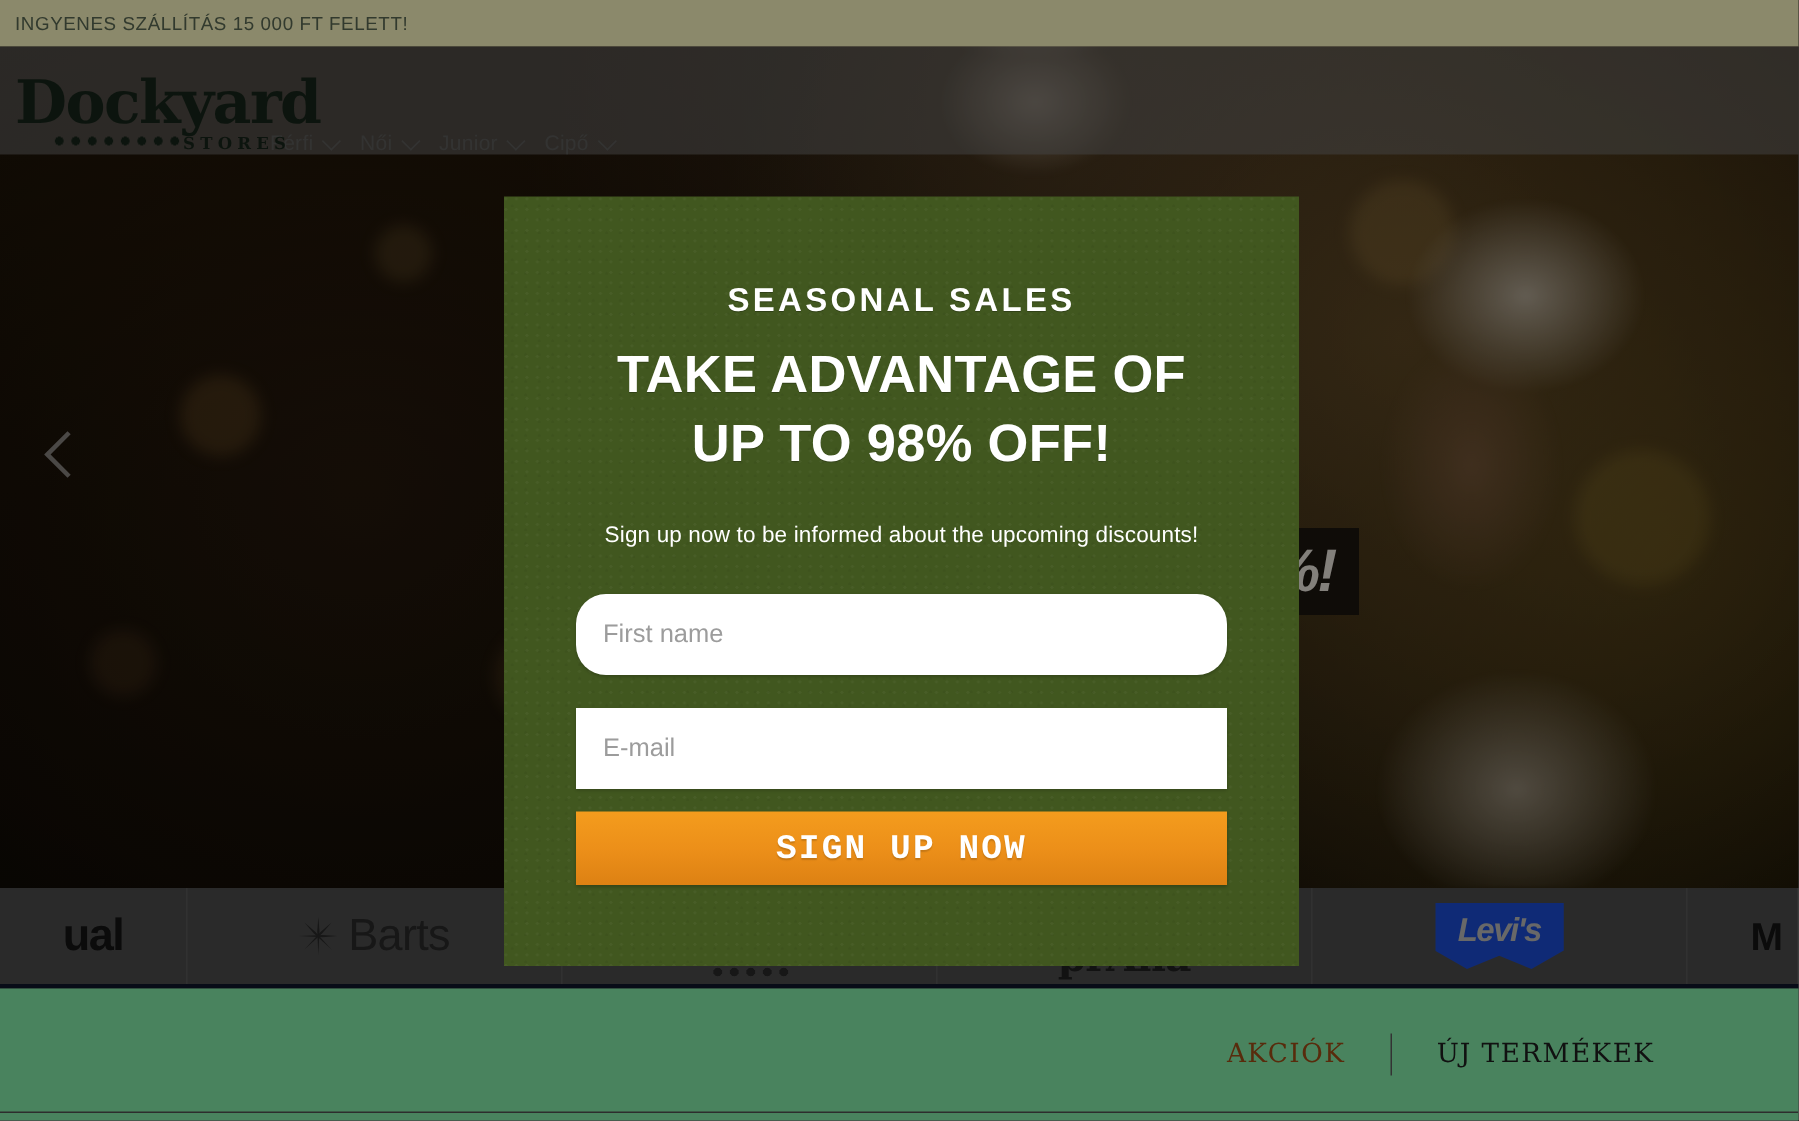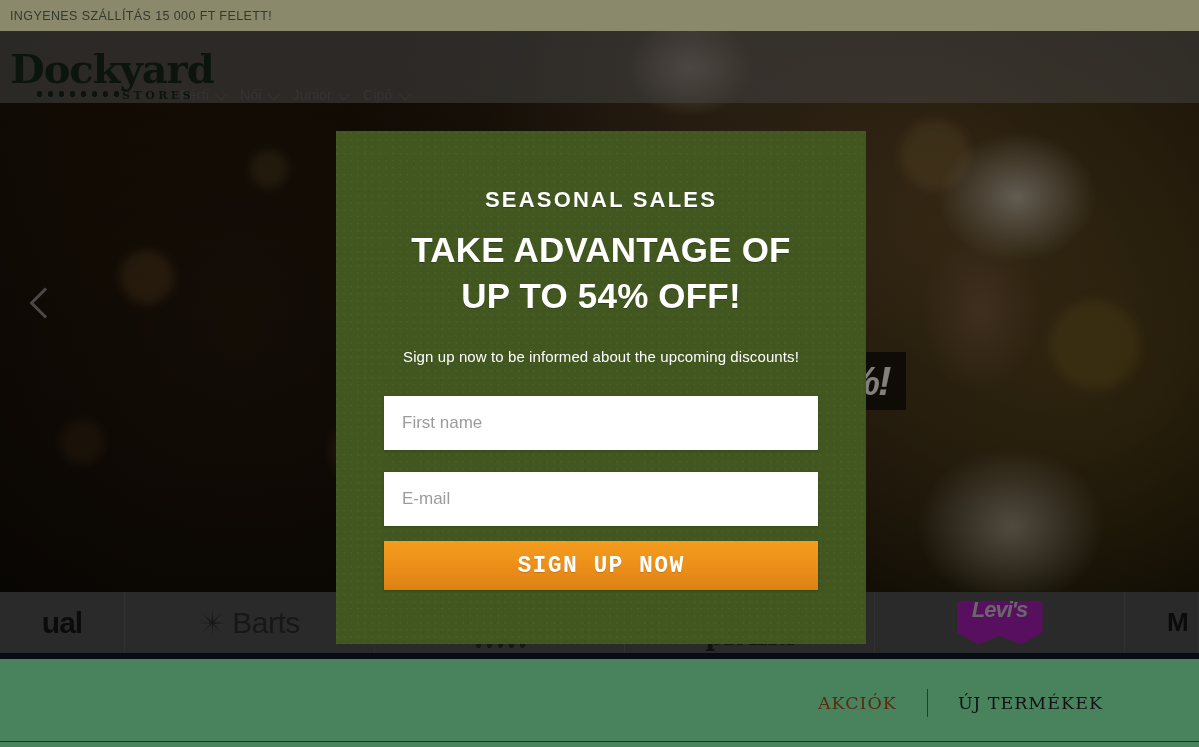--- a/index.html
+++ b/index.html
@@ -124,21 +124,21 @@
     border-left:3px solid rgba(225,225,225,.55);
     border-bottom:3px solid rgba(225,225,225,.55);
     transform:rotate(45deg); margin:10px 0 0 6px;
   }
 
   
   #brands{
     position:absolute; top:592px; left:0; width:1199px; height:67px;
     background:#4e4e4e; z-index:10;
     display:flex; align-items:stretch;
-    border-bottom:6px solid #0f172a;
+    border-bottom:3px solid #0f172a;
   }
   .brand-cell{
     flex:0 0 auto; position:relative;
     display:flex; align-items:center; justify-content:center;
     border-right:1px solid #5a5a5a;
   }
   .brand-cell:first-child{ border-left:none; }
   .brandtxt{
     font-family:"Liberation Sans", sans-serif;
     color:#2a2a2a;
@@ -169,22 +169,22 @@
   .b-dots{
     width:54px; height:16px;
     background-image:radial-gradient(circle, #2b2b2b 42%, transparent 45%);
     background-size:11px 8px;
     align-self:flex-end; margin-bottom:4px;
   }
   
   .b-prana{ font-family:"DejaVu Serif", serif; font-size:27px; font-weight:700; color:#222; letter-spacing:-.5px; align-self:flex-end; margin-bottom:2px;}
   
   .b-levis{
-    position:relative; width:86px; height:44px; background:#a21caf;
-    display:flex; align-items:flex-start; justify-content:center;
+    position:relative; width:86px; height:44px; background:#1d4ed8;
+    display:flex; align-items:center; justify-content:center;
     clip-path:polygon(0 0,100% 0,100% 72%,75% 100%,50% 80%,25% 100%,0 72%);
   }
   .b-levis span{
     color:#bdbdbd; font-size:22px; font-weight:800; font-style:italic;
     letter-spacing:-1px; transform:translateY(-4px);
   }
   
   .b-last{ font-size:26px; font-weight:800; color:#141414; }
 
   
@@ -237,21 +237,21 @@
   }
   .m-field{
     margin-top:22px; width:434px; height:54px;
     background:#ffffff; border:none; outline:none;
     font-family:"Liberation Sans", sans-serif;
     font-size:17px; color:#3a3a3a;
     padding:0 18px;
     box-shadow:0 1px 2px rgba(0,0,0,.18);
   }
   .m-field::placeholder{ color:#9c9c9c; }
-  .m-field.first{ margin-top:31px; }
+  .m-field.first{ margin-top:31px;border-radius:20px; }
   .m-btn{
     margin-top:15px; width:434px; height:49px;
     border:none; outline:none; cursor:pointer;
     background:linear-gradient(180deg,#f49c1d 0%, #ec8f19 52%, #dd8113 100%);
     color:#ffffff; font-size:23px; font-weight:700;
     letter-spacing:1.4px;
     font-family:Liberation Mono, monospace;
     box-shadow:0 1px 2px rgba(0,0,0,.22);
     text-shadow:0 1px 1px rgba(0,0,0,.16);
   }
@@ -348,21 +348,21 @@
       </span>
     </div>
   </div>
 
   <div id="dim-overlay"></div>
 
   <div id="modal">
     <div class="m-kicker">SEASONAL SALES</div>
     <div class="m-head">
       <div>TAKE ADVANTAGE OF</div>
-      <div>UP TO 54% OFF!</div>
+      <div>UP TO 98% OFF!</div>
     </div>
     <div class="m-sub">Sign up now to be informed about the upcoming discounts!</div>
 
     <input class="m-field first" type="text" placeholder="First name" style="">
 
     <input class="m-field" type="email" placeholder="E-mail" style="">
 
     <button class="m-btn">SIGN UP NOW</button>
   </div>
 

